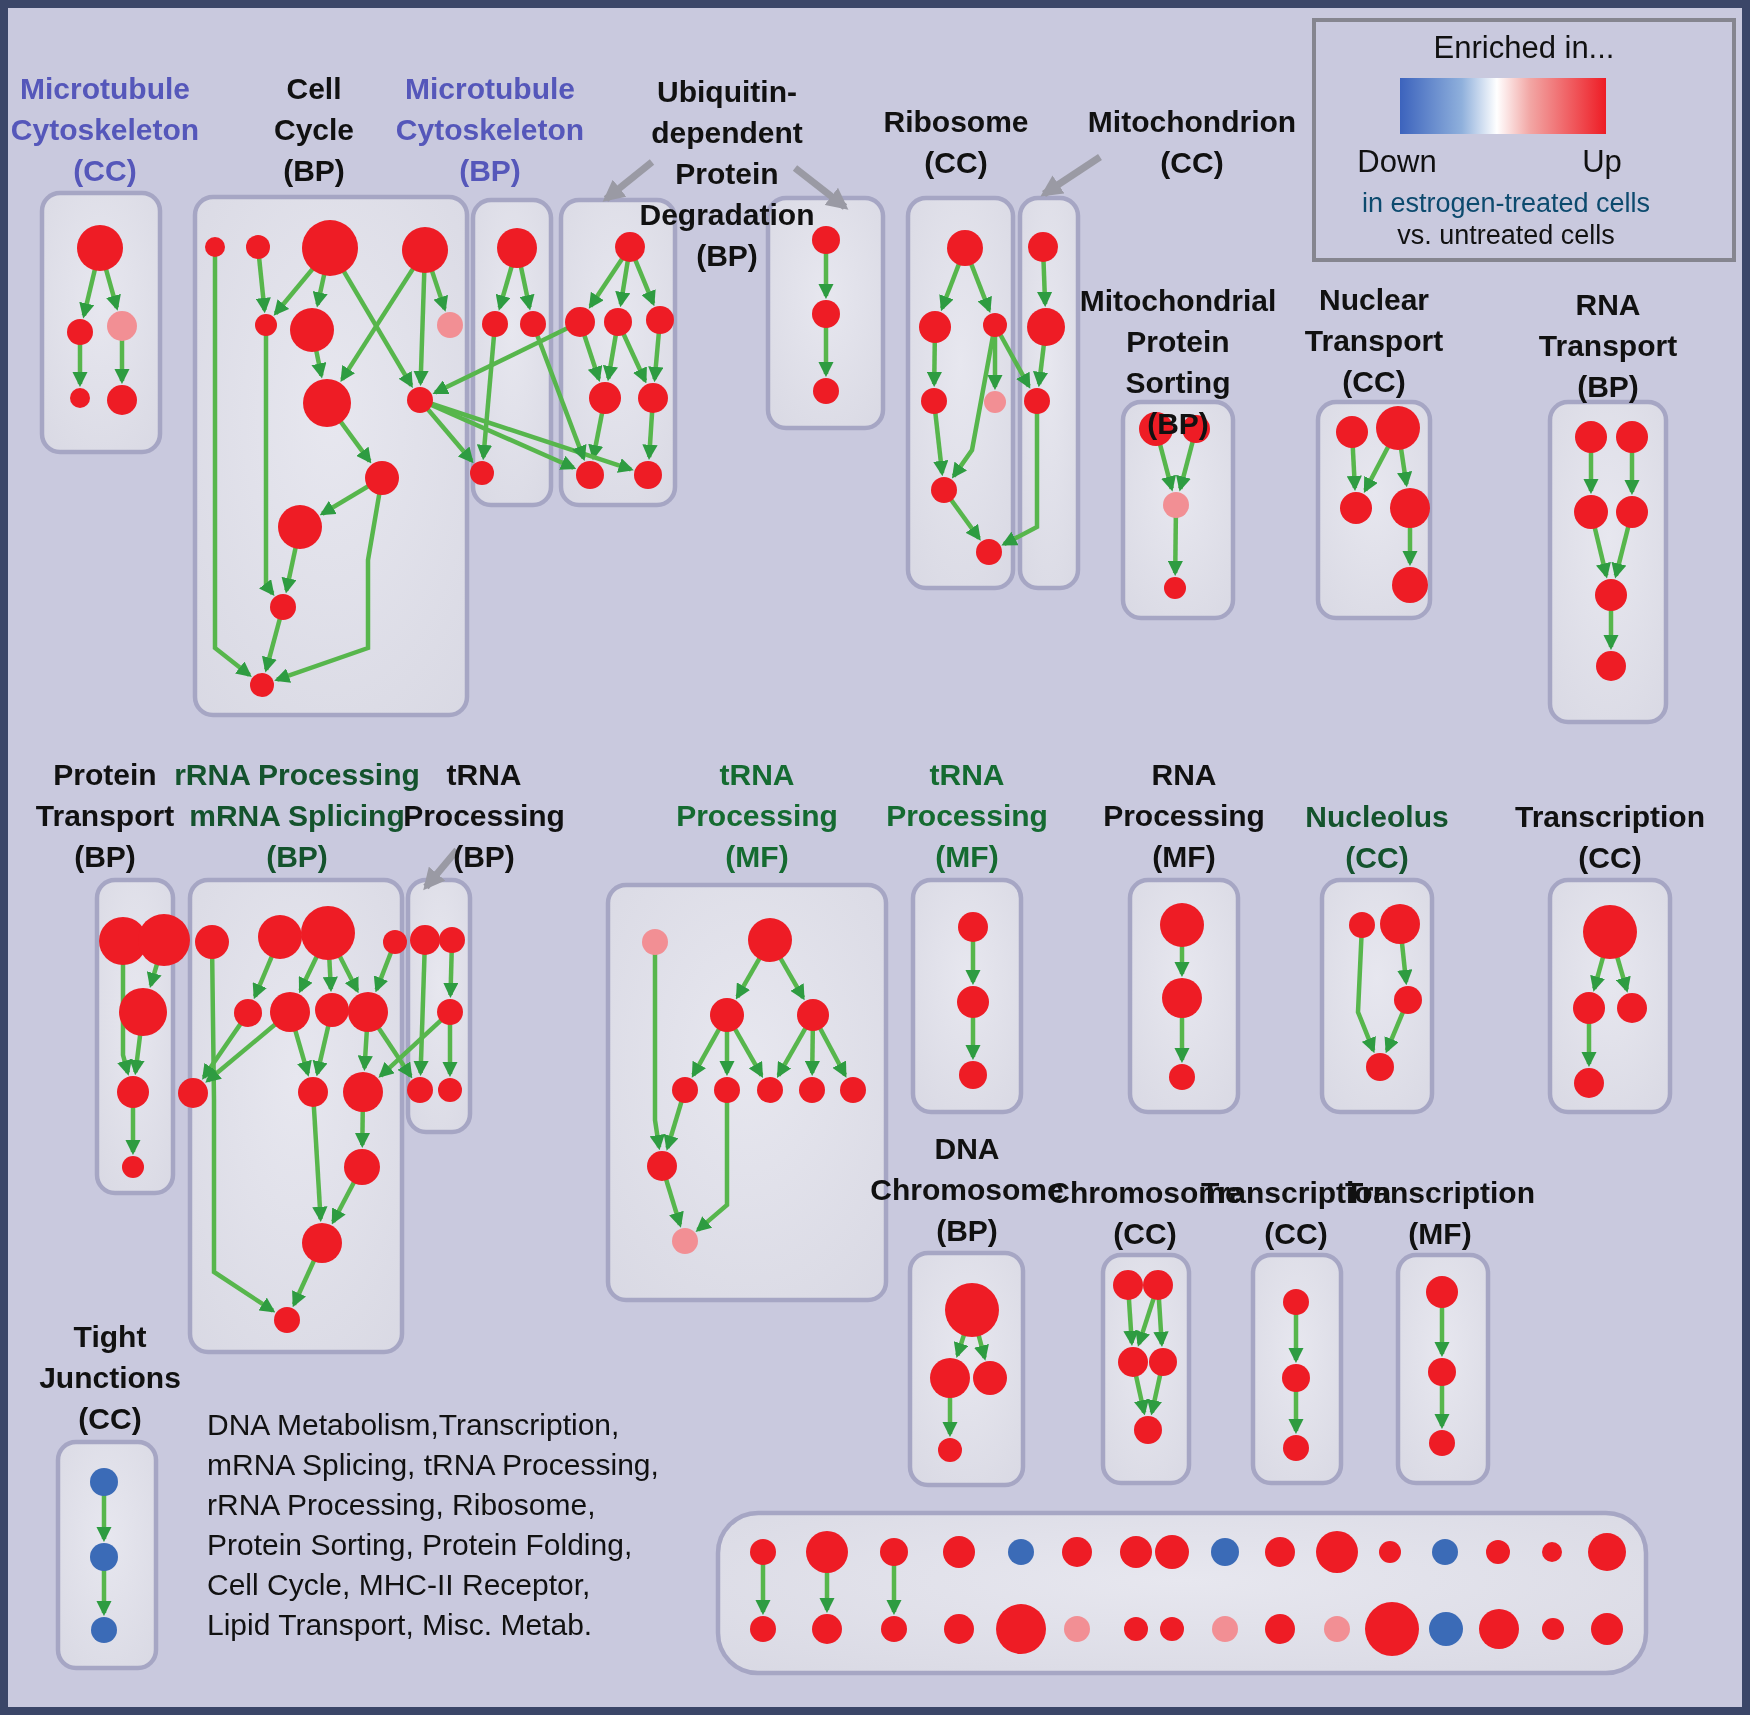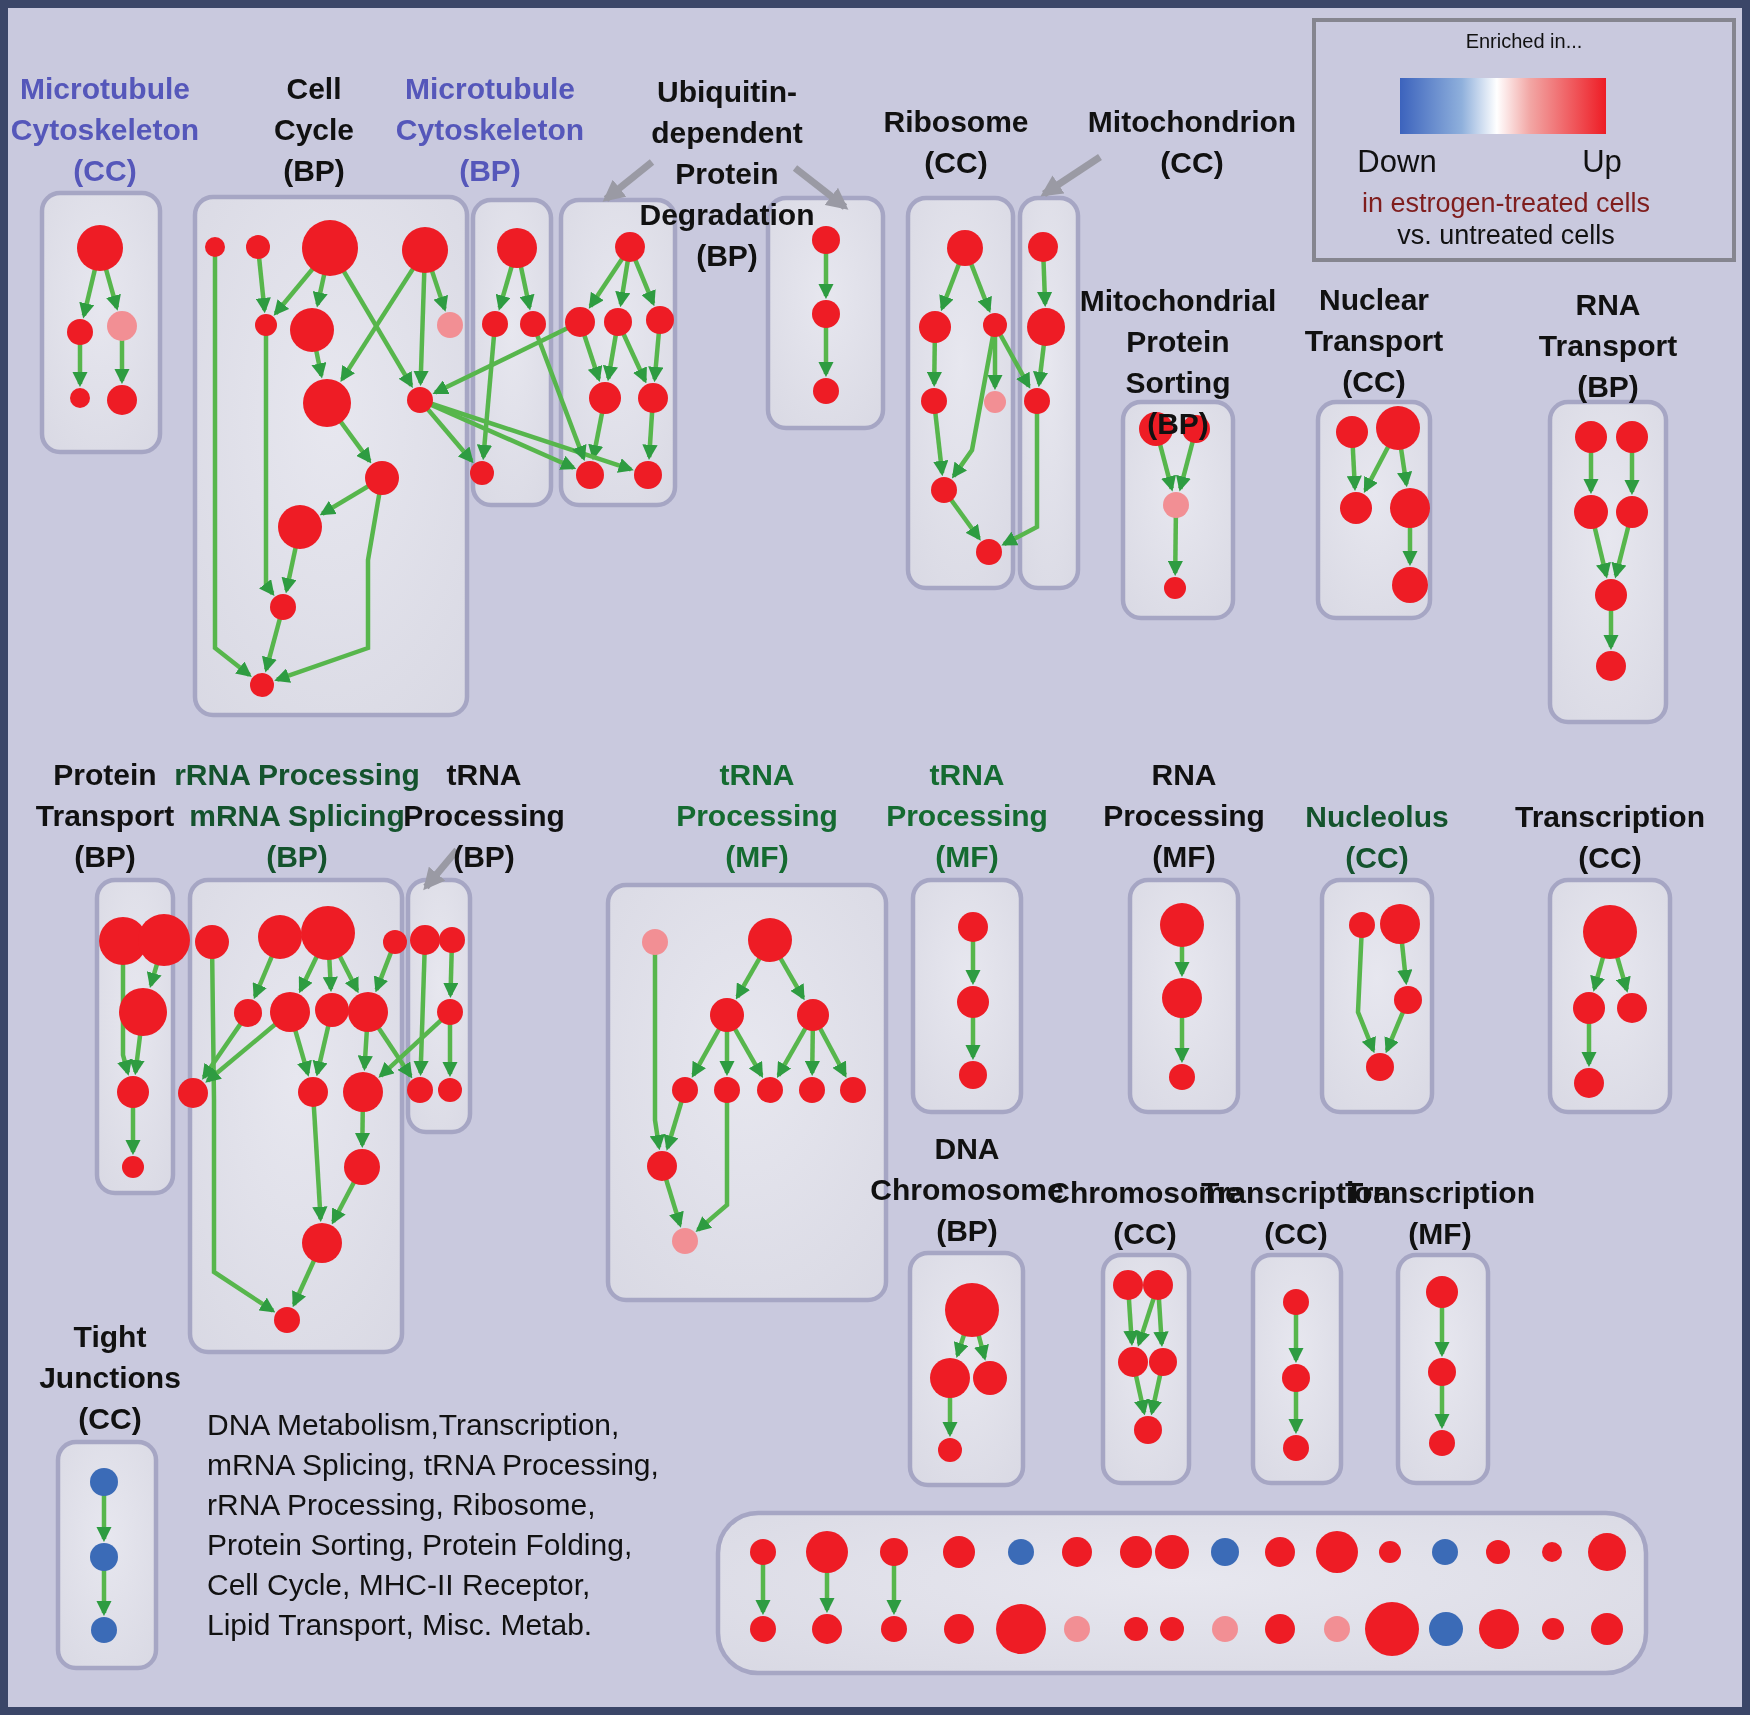--- a/index.html
+++ b/index.html
@@ -5,25 +5,25 @@
   html,body{margin:0;padding:0;background:#b9b9cf;}
   .stage{position:relative;width:1750px;height:1715px;background:#c9c9de;overflow:hidden;
          font-family:"Liberation Sans",sans-serif;}
   svg{position:absolute;left:0;top:0;}
   .lbl{position:absolute;transform:translateX(-50%);text-align:center;
        font-size:30px;line-height:41px;white-space:pre-line;color:#111;font-weight:bold;}
   .misc{position:absolute;left:207px;top:1405px;font-size:30px;line-height:40px;
         color:#111;white-space:pre-line;text-align:left;}
   .legend{position:absolute;left:1312px;top:18px;width:424px;height:244px;
           border:4px solid #85858f;box-sizing:border-box;background:#c9c9de;}
-  .legend-title{position:absolute;left:0;right:0;top:8px;text-align:center;font-size:20px;color:#111;}
+  .legend-title{position:absolute;left:0;right:0;top:8px;text-align:center;font-size:31px;color:#111;}
   .legend-bar{position:absolute;left:84px;top:56px;width:206px;height:56px;}
   .legend-down{position:absolute;left:81px;top:122px;transform:translateX(-50%);font-size:31px;color:#111;}
   .legend-up{position:absolute;left:286px;top:122px;transform:translateX(-50%);font-size:31px;color:#111;}
-  .legend-sub1{position:absolute;left:190px;top:166px;transform:translateX(-50%);font-size:27px;color:#7f1d1d;white-space:nowrap;}
+  .legend-sub1{position:absolute;left:190px;top:166px;transform:translateX(-50%);font-size:27px;color:#0c4a6e;white-space:nowrap;}
   .legend-sub2{position:absolute;left:190px;top:198px;transform:translateX(-50%);font-size:27px;color:#111;white-space:nowrap;}
 </style>
 </head>
 <body>
 
 <div class="stage">
   <svg id="diagram" width="1750" height="1715" viewBox="0 0 1750 1715">
       <defs>
         <marker id="ag" viewBox="0 0 10 10" refX="8" refY="5" markerWidth="3.4" markerHeight="3.4" orient="auto">
           <path d="M0,0 L10,5 L0,10 z" fill="#2e9c41"></path>

